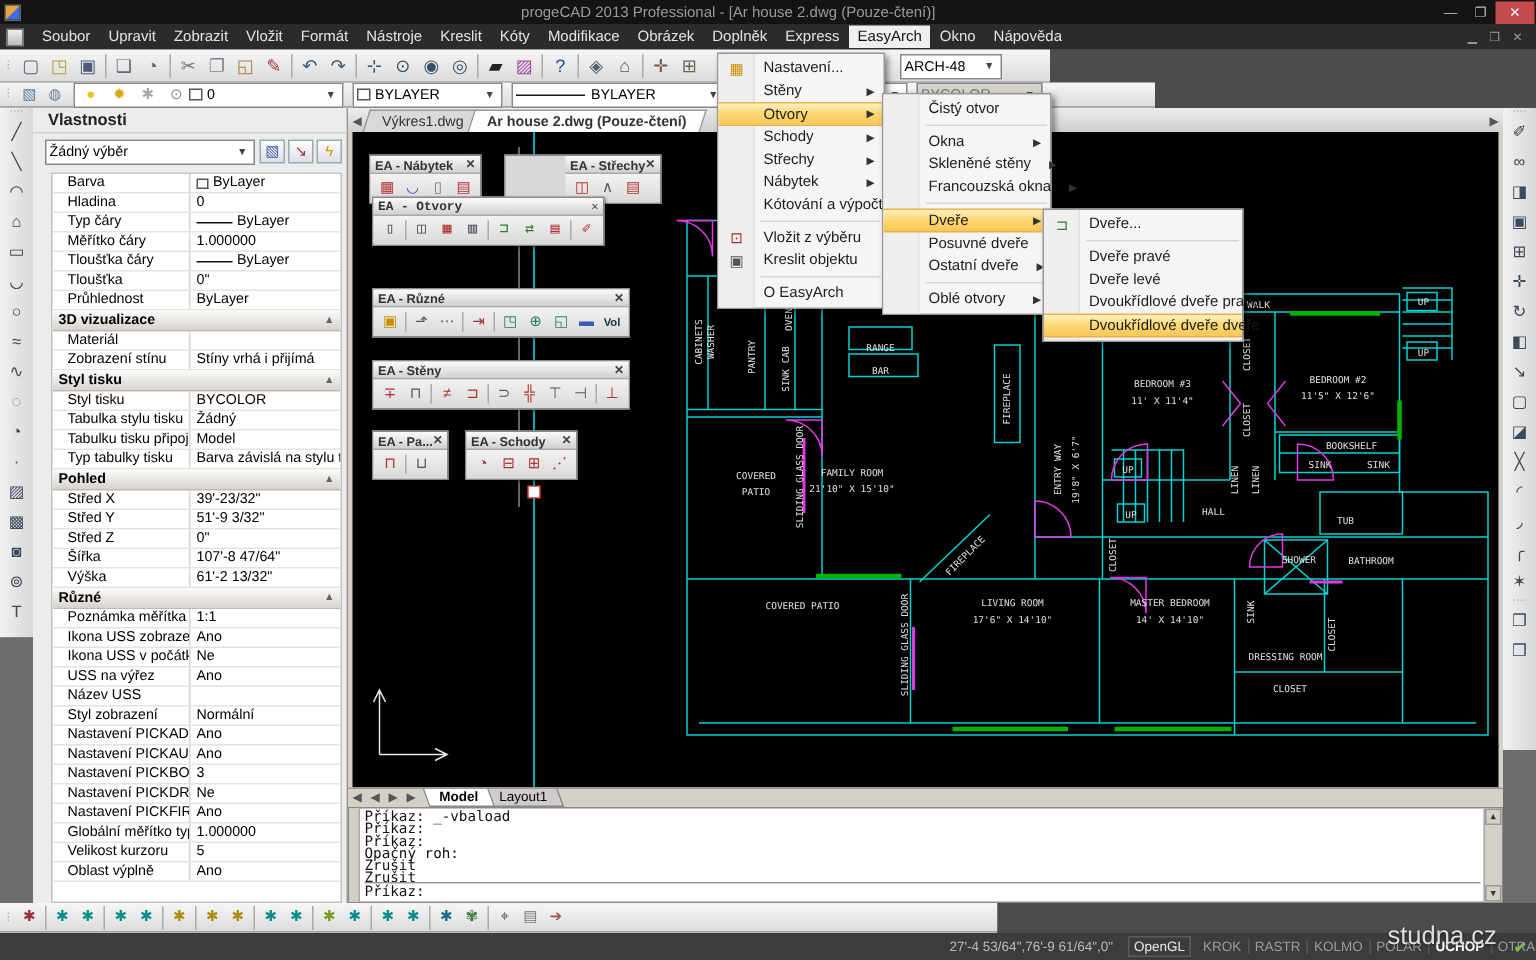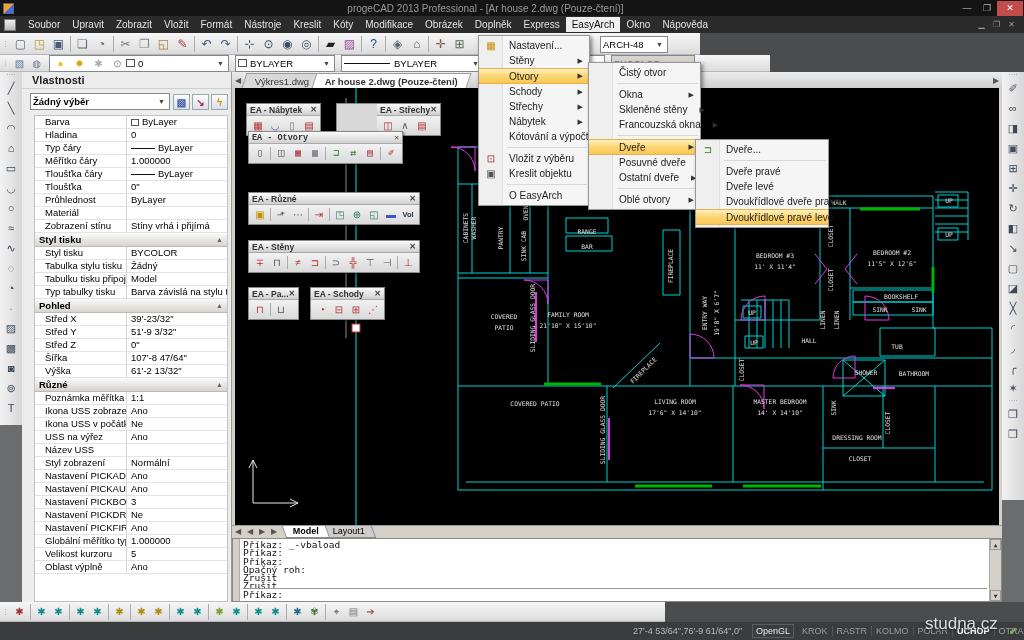--- a/index.html
+++ b/index.html
@@ -40,21 +40,21 @@
   #left-strip{left:0;top:72px;width:22px;height:353px;}
   #left-strip-dark{left:0;top:425px;width:22px;height:177px;background:#6a6c6e;}
   #right-strip{left:1002px;top:72px;width:22px;height:428px;}
   #right-strip-dark{left:1002px;top:500px;width:22px;height:102px;background:#6a6c6e;}
   .v-ico{width:18px;height:20px;font-size:11px;line-height:20px;text-align:center;color:#3c4a5a;}
   .grip-dots{color:#999;font-size:7px;line-height:6px;}
 
   
   #props{left:22px;top:72px;width:210px;height:530px;background:#ececec;border-right:1px solid #9a9a9a;font-size:9.5px;}
   #props-title{height:17px;line-height:17px;font-weight:bold;font-size:11px;color:#222;padding-left:10px;border-bottom:1px solid #cfcfcf;}
-  #props-combo-row{display:flex;align-items:center;padding:4px 3px 4px 8px;gap:3px;font-weight:bold;}
+  #props-combo-row{display:flex;padding:4px 3px 4px 8px;gap:3px;}
   #props-combo{flex:1;}
   .pbtn{width:17px;height:16px;border:1px solid #9aa;background:linear-gradient(#fdfdfd,#dde);text-align:center;font-size:10px;line-height:15px;}
   #props-grid{position:absolute;left:12px;top:43px;width:194px;bottom:0;background:#fff;border:1px solid #c2c2c2;overflow:hidden;}
   .sec-h{height:14px;background:linear-gradient(#fbfbfb,#d8d4cd);border-bottom:1px solid #bbb;font-weight:bold;display:flex;align-items:center;padding:0 4px;}
   .sec-h .up{margin-left:auto;font-size:7px;color:#666;}
   .prow{height:13px;display:flex;border-bottom:1px solid #e3e3e3;align-items:center;}
   .prow .pl{width:92px;padding-left:10px;border-right:1px solid #d5d5d5;overflow:hidden;white-space:nowrap;height:100%;line-height:12px;}
   .prow .pv{flex:1;padding-left:4px;overflow:hidden;white-space:nowrap;display:flex;align-items:center;height:100%;line-height:12px;}
   .pv .swatch{width:8px;height:7px;}
   .pv .lt-line{width:24px;margin-right:3px;}
@@ -308,20 +308,24 @@
           <div class="pl">Tloušťka čáry</div>
           <div class="pv"><span class="lt-line"></span>ByLayer</div>
         </div>
         <div class="prow">
           <div class="pl">Tloušťka</div>
           <div class="pv">0"</div>
         </div>
         <div class="prow">
           <div class="pl">Průhlednost</div>
           <div class="pv">ByLayer</div>
+        </div>
+        <div class="sec-h">
+          <span>3D vizualizace</span>
+          <span class="up">▲</span>
         </div>
         <div class="prow">
           <div class="pl">Materiál</div>
           <div class="pv"></div>
         </div>
         <div class="prow">
           <div class="pl">Zobrazení stínu</div>
           <div class="pv">Stíny vrhá i přijímá</div>
         </div>
         <div class="sec-h">
@@ -827,17 +831,17 @@
       <div class="mi">
         <span>Dveře pravé</span>
       </div>
       <div class="mi">
         <span>Dveře levé</span>
       </div>
       <div class="mi">
         <span>Dvoukřídlové dveře pravé</span>
       </div>
       <div class="mi hl">
-        <span>Dvoukřídlové pravé levé</span>
+        <span>Dvoukřídlové dveře dveře</span>
       </div>
     </div>
 
 </div>
 
 </body></html>

